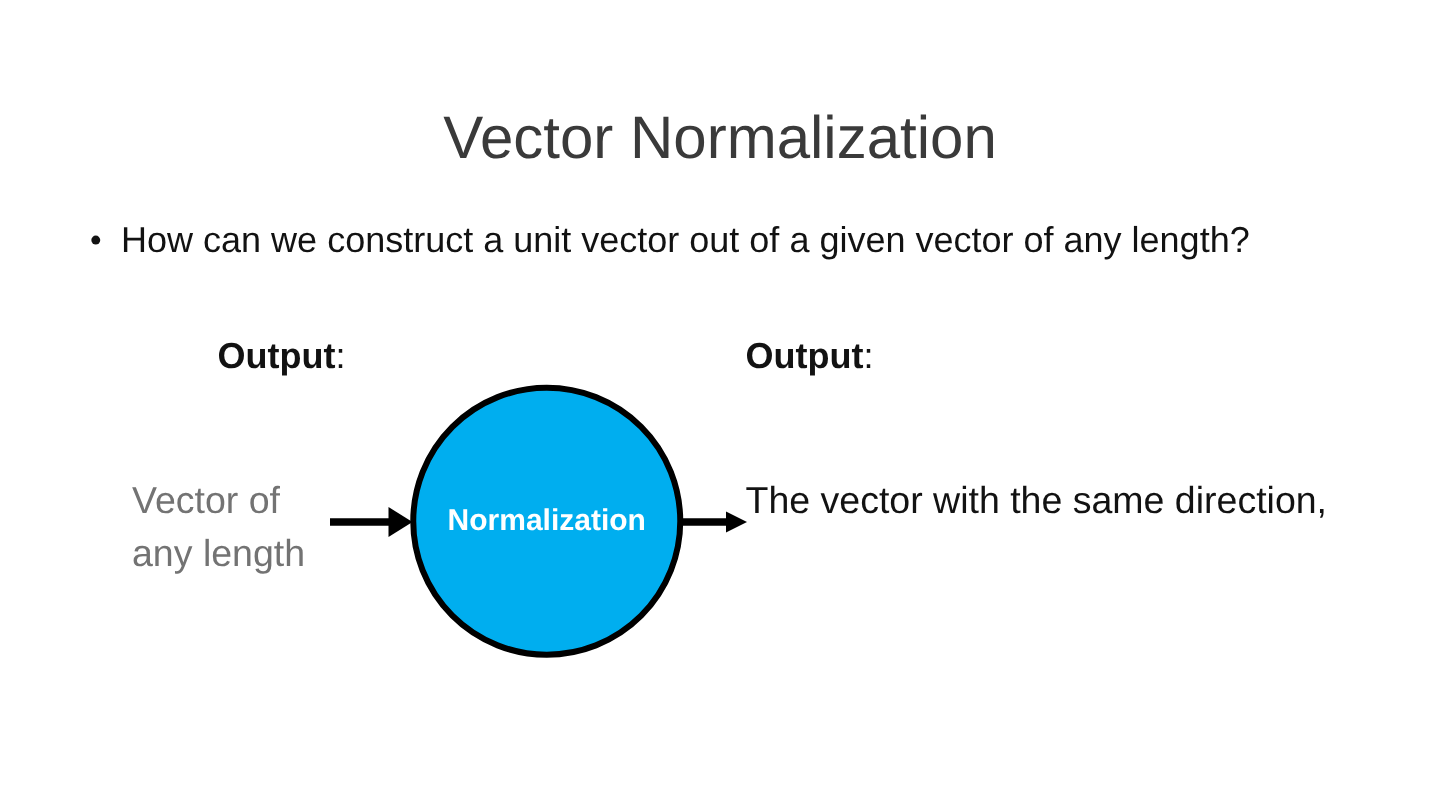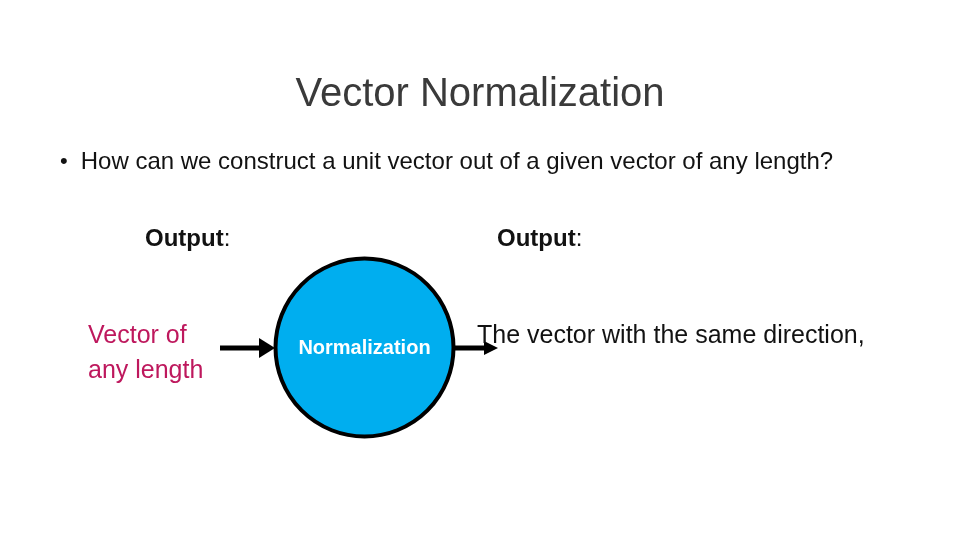--- a/index.html
+++ b/index.html
@@ -51,25 +51,25 @@
   }
   .io-label .lbl { font-weight: bold; }
   .io-label.input  { left: 145px; }
   .io-label.output { left: 497px; }
   .source-text {
     position: absolute;
     left: 88px;
     top: 317px;
     font-size: 25px;
     line-height: 35px;
-    color: #be185d;
+    color: #737373;
   }
   .result-text {
     position: absolute;
-    left: 477px;
+    left: 497px;
     top: 317px;
     font-size: 25px;
     line-height: 35px;
     color: #121212;
   }
   .arrow { position: absolute; display: block; }
   .arrow.left  { left: 219px; top: 331px; }
   .arrow.right { left: 452px; top: 335px; }
   .circle-wrap {
     position: absolute;

